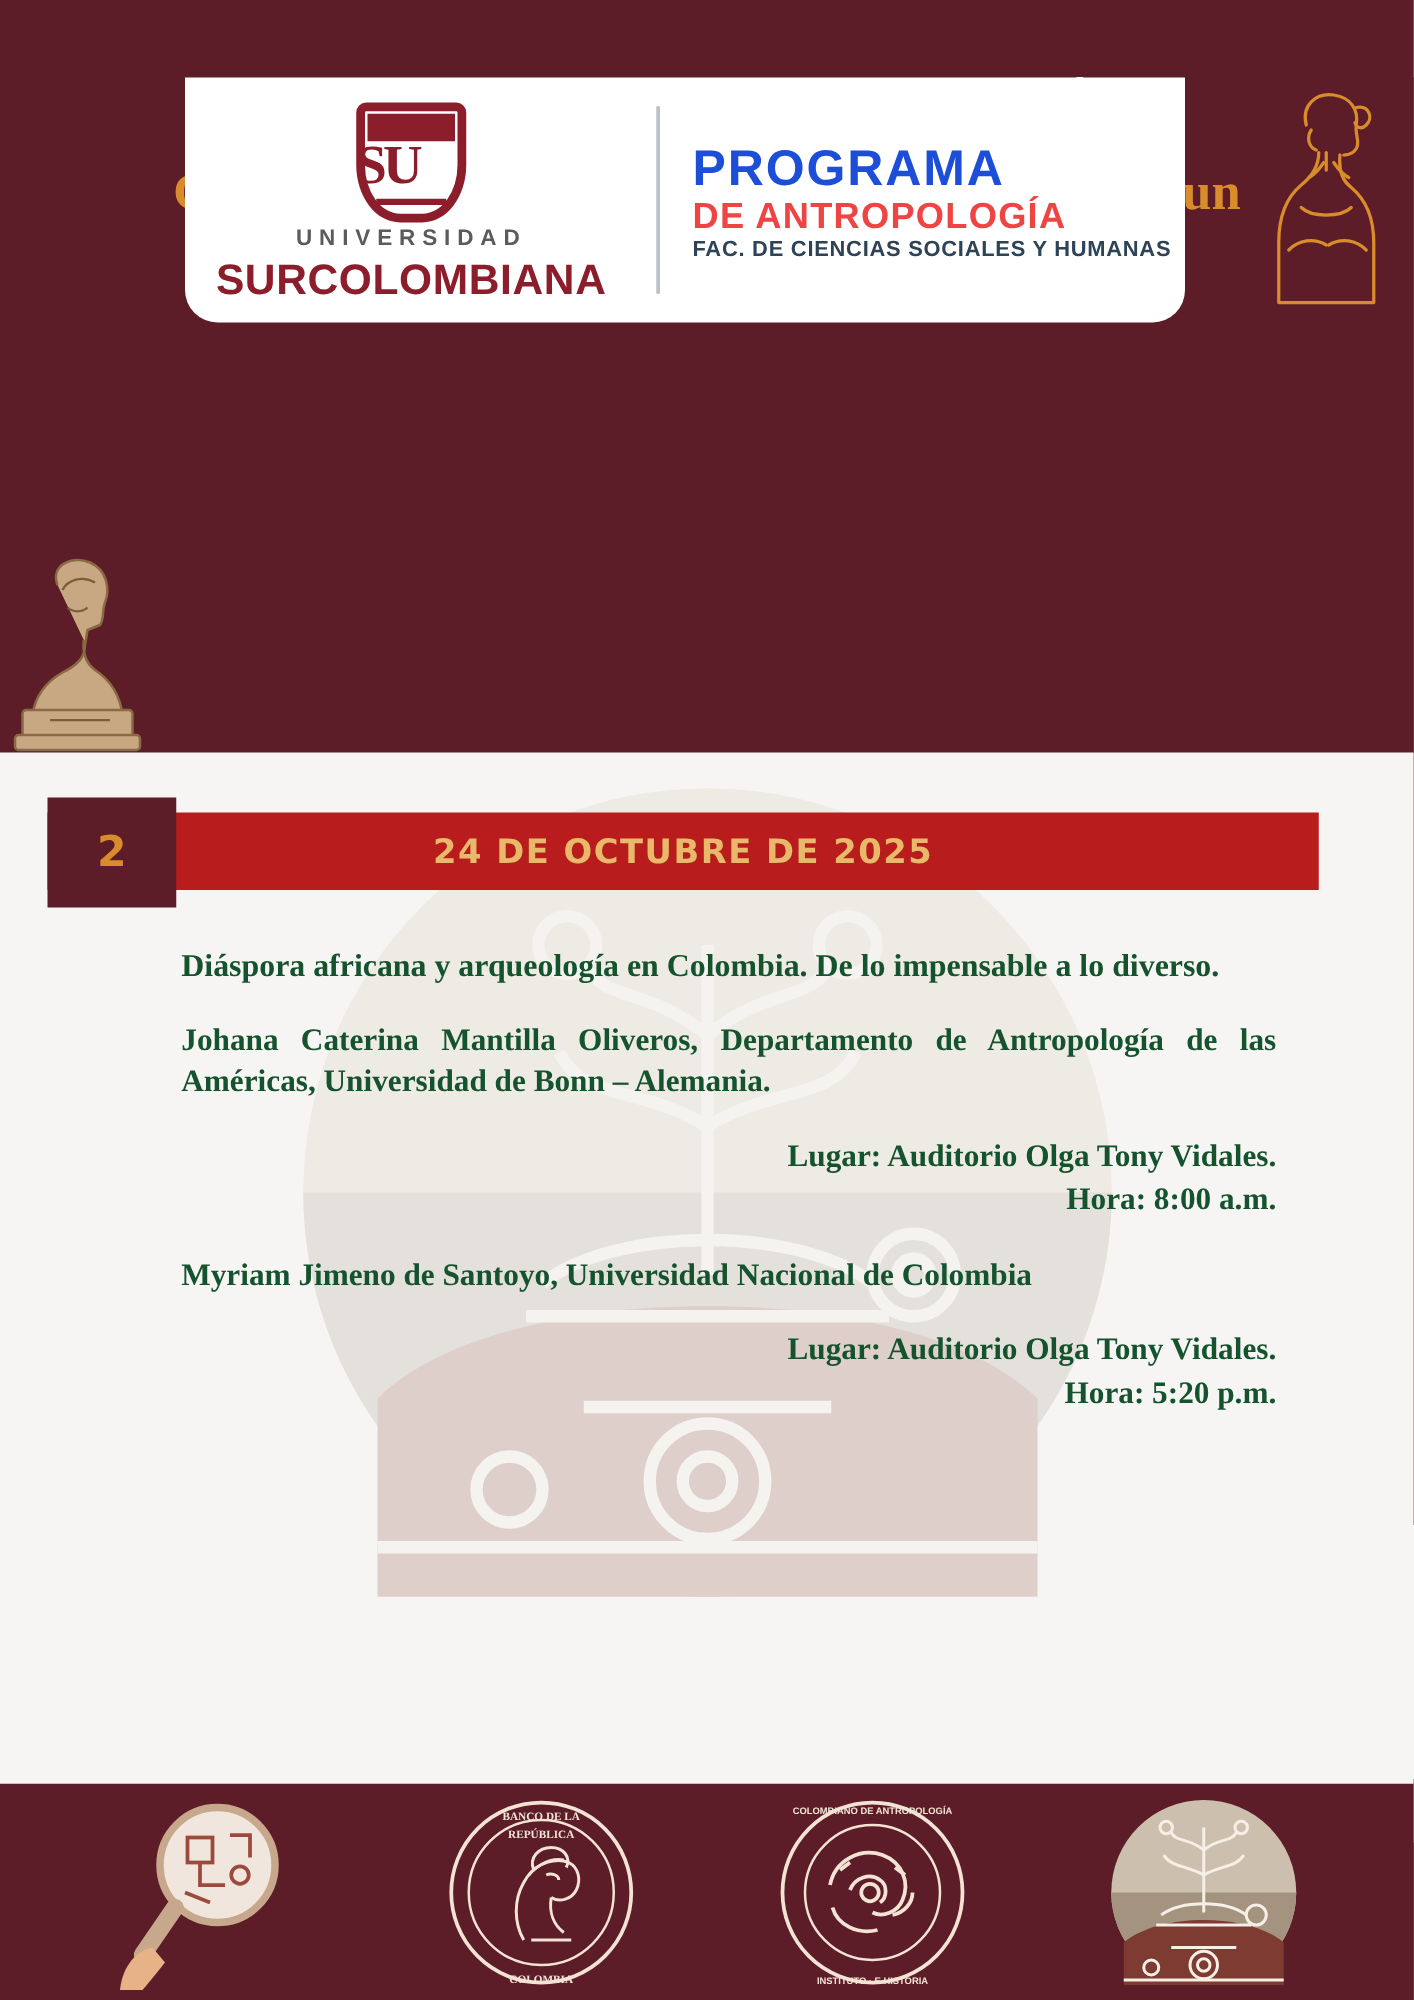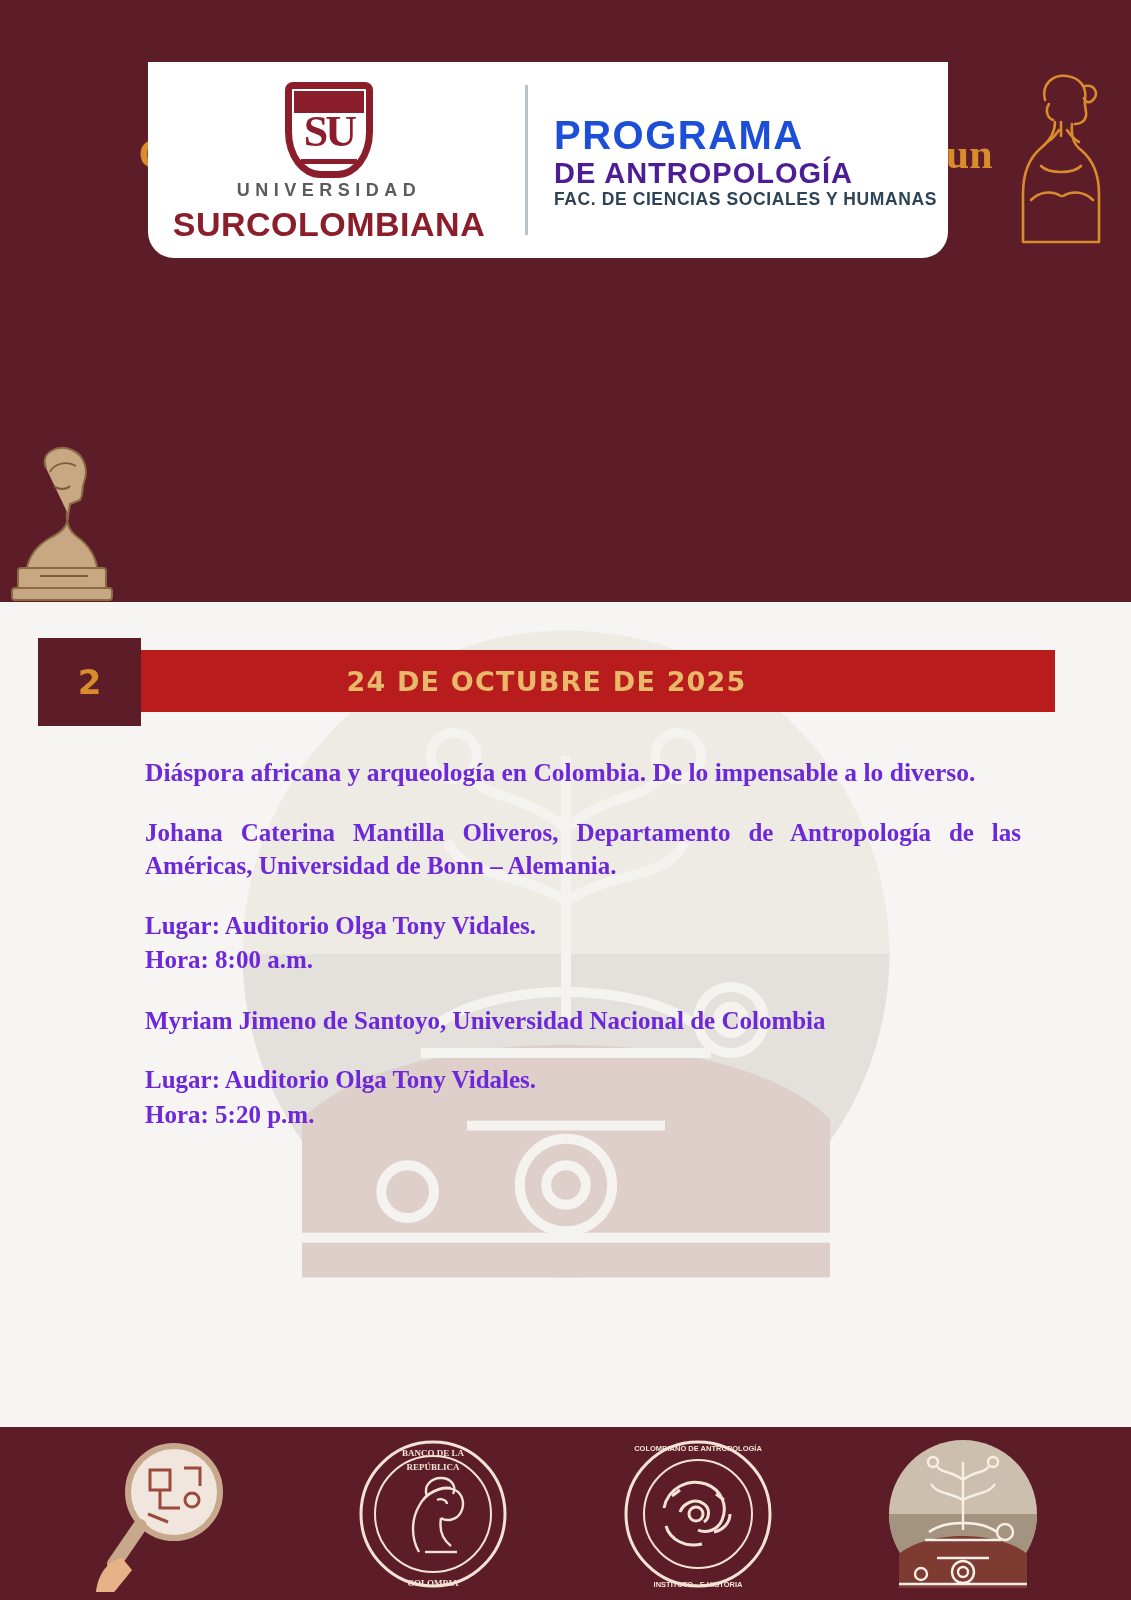--- a/index.html
+++ b/index.html
@@ -60,21 +60,21 @@
   .usco-shield .inner-top {
     position: absolute;
     top: 9px; left: 9px; right: 9px;
     height: 22px;
     background: #8c1d2a;
   }
   .usco-shield .su-text {
     position: absolute;
     top: 24px;
     left: 0; right: 0;
-    text-align: center;
+    text-align: left;
     font-family: "Liberation Serif", serif;
     font-weight: bold;
     font-size: 44px;
     letter-spacing: -3px;
     color: #8c1d2a;
   }
   .usco-shield .bar {
     position: absolute;
     bottom: 14px; left: 16px; right: 16px;
     height: 5px;
@@ -112,21 +112,21 @@
   .prog-title {
     font-size: 40px;
     font-weight: bold;
     color: #1d4ed8;
     letter-spacing: 1.5px;
     line-height: 1.05;
   }
   .prog-sub {
     font-size: 29px;
     font-weight: bold;
-    color: #4c1d95;
+    color: #ef4444;
     letter-spacing: 1px;
     line-height: 1.1;
     margin-top: 2px;
   }
   .prog-fac {
     font-size: 17.5px;
     font-weight: bold;
     color: #2d4356;
     letter-spacing: 0.6px;
   }
@@ -221,41 +221,42 @@
     font-size: 34px;
     font-weight: bold;
     font-family: "DejaVu Sans", sans-serif;
   }
 
   
   .content {
     position: relative;
     margin: 22px 110px 0 145px;
     font-family: "Liberation Serif", serif;
-    color: #6d28d9;
+    color: #14532d;
   }
   .blk { margin-bottom: 26px; }
   .blk:last-child { margin-bottom: 0; }
 
   .talk-title {
     font-size: 25.5px;
     font-weight: bold;
     line-height: 1.32;
     text-align: justify;
   }
   .speaker {
     font-size: 25px;
     font-weight: bold;
     line-height: 1.34;
     text-align: justify;
   }
   .meta {
     font-size: 25px;
     font-weight: bold;
     line-height: 1.38;
+    text-align: right;
   }
 
   
   .footer {
     position: absolute;
     bottom: 0;
     left: 0;
     width: 100%;
     height: 173px;
     background: #5d1d28;

